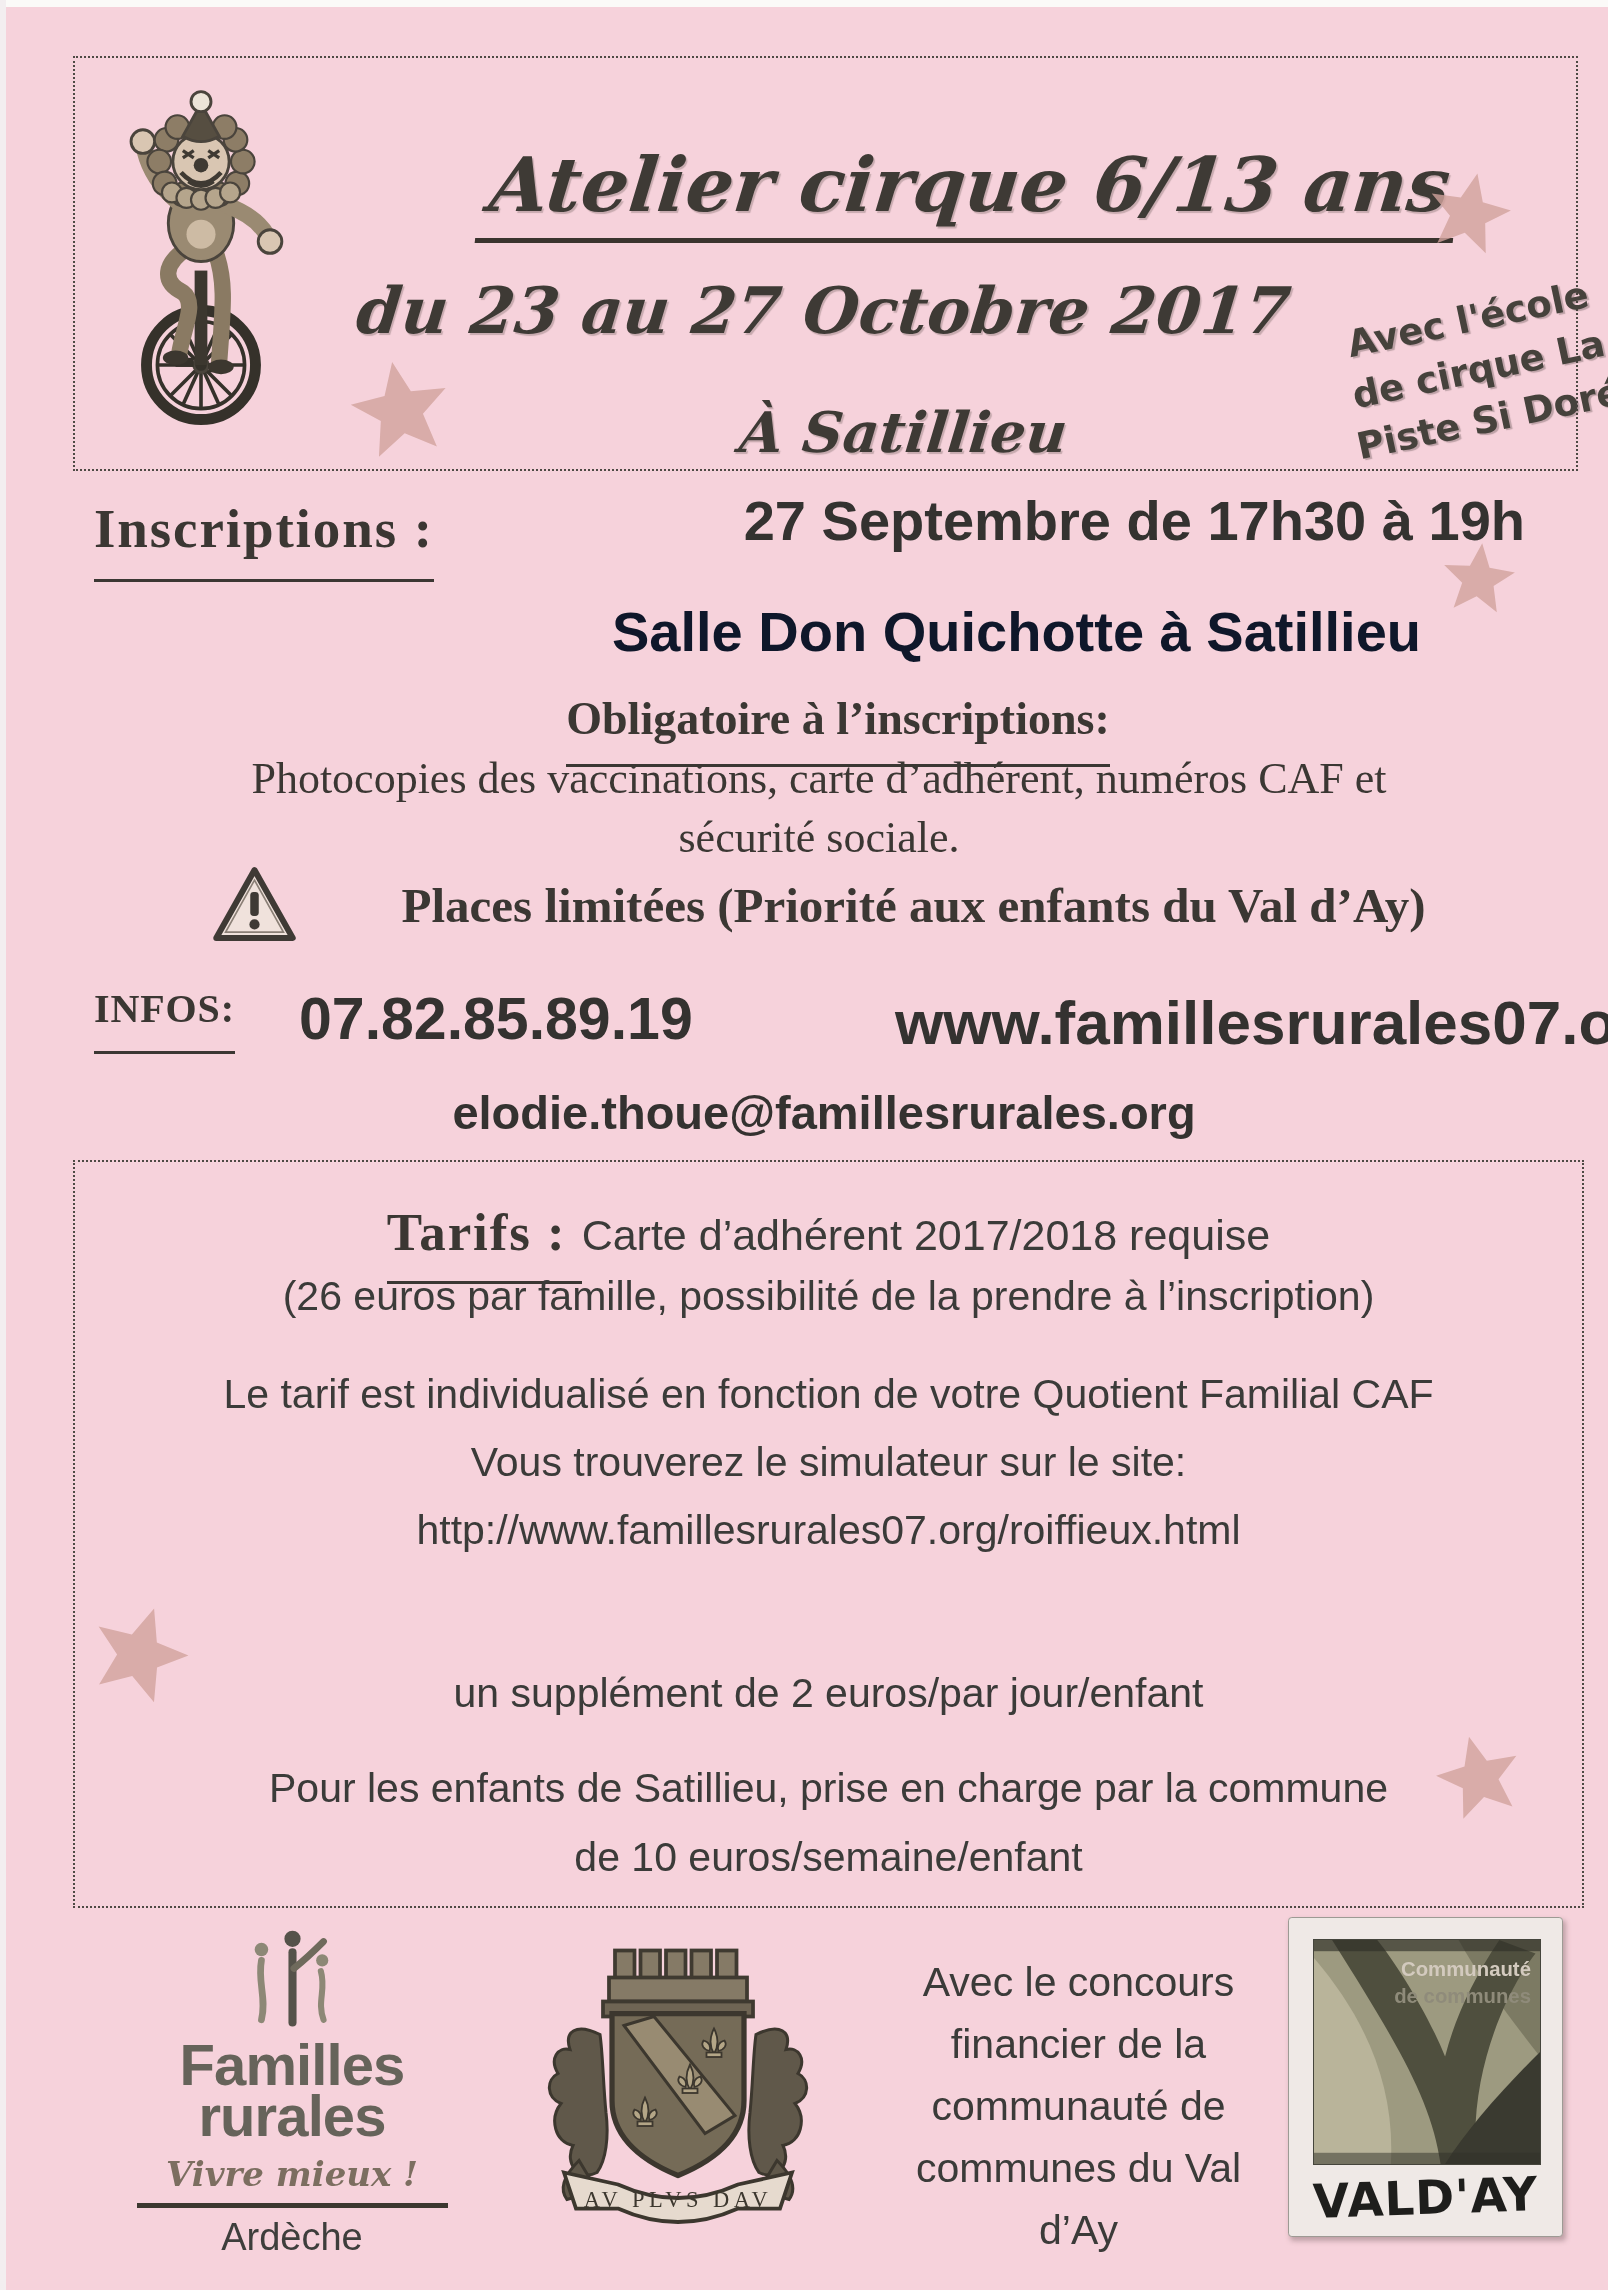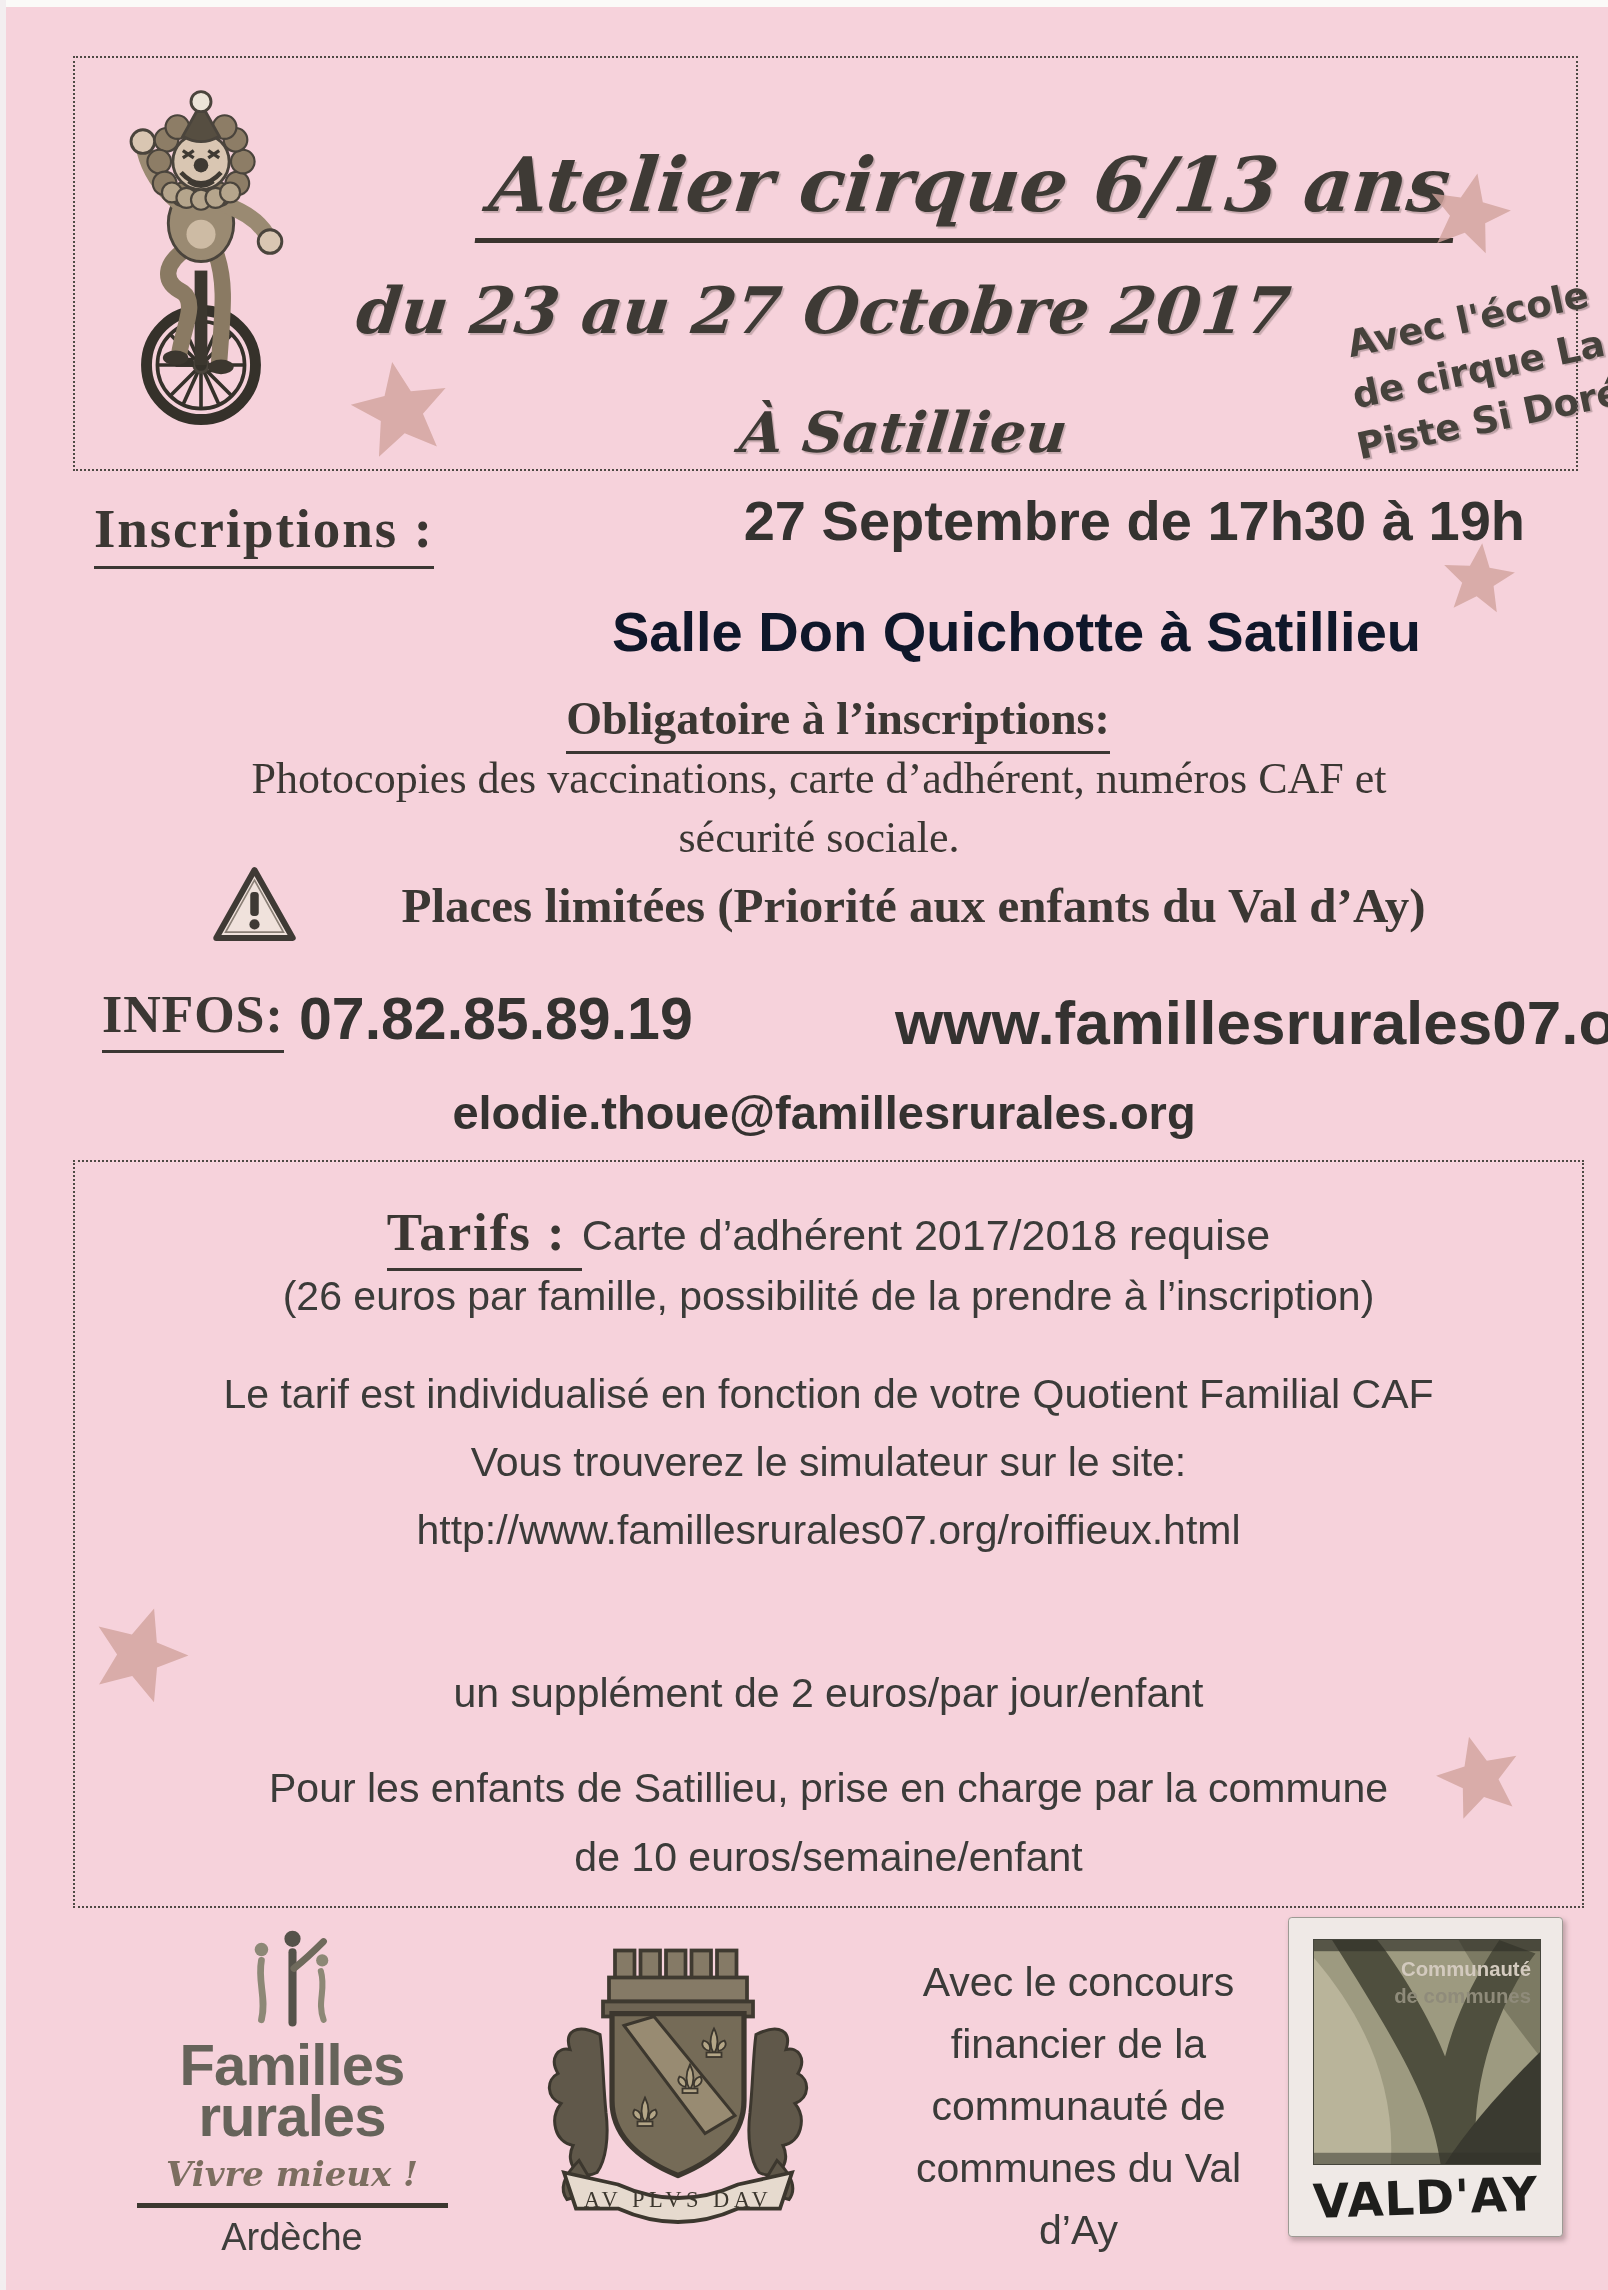--- a/index.html
+++ b/index.html
@@ -31,39 +31,39 @@
   .school-note{
     position:absolute;left:1215px;top:235px;width:377px;
     transform:rotate(-12deg);
     font-family:"DejaVu Sans","Liberation Sans",sans-serif;
     font-weight:bold;font-size:37px;line-height:51px;color:#46423c;
     text-shadow:1.9px 1.9px 0.9px rgba(60,50,45,.3);text-align:center;white-space:nowrap;
   }
 
   
   .serif{font-family:"Liberation Serif","DejaVu Serif",serif;color:#3b3733;}
-  .u{border-bottom:3.8px solid #3b3733;padding-bottom:7px;}
+  .u{border-bottom:3.8px solid #3b3733;padding-bottom:20px;}
 
   .inscriptions-label{position:absolute;left:94px;top:497px;font-size:55px;font-weight:bold;letter-spacing:1.9px;}
   .when-line{position:absolute;left:508px;top:488px;width:1017px;text-align:right;
              font-weight:bold;font-size:56px;color:#343230;}
   .where-line{position:absolute;left:508px;top:599px;width:1017px;text-align:center;
              font-weight:bold;font-size:56px;color:#0f172a;}
 
   .oblig-heading{position:absolute;left:0;top:692px;width:1676px;text-align:center;
                  font-size:46px;font-weight:bold;}
   .oblig-line1{position:absolute;left:0;top:753px;width:1638px;text-align:center;font-size:44px;}
   .oblig-line2{position:absolute;left:0;top:812px;width:1638px;text-align:center;font-size:44px;}
 
   .warn-row{position:absolute;left:212px;top:864px;width:1318px;height:89px;}
   .warn-icon{position:absolute;left:0;top:0;width:85px;height:80px;}
   .warn-text{position:absolute;left:94px;top:13px;width:1215px;text-align:center;
              font-size:49px;font-weight:bold;white-space:nowrap;}
 
-  .infos-label{position:absolute;left:94px;top:985px;font-size:52px;font-weight:bold;letter-spacing:0.9px;margin-left:8px;}
+  .infos-label{position:absolute;left:94px;top:985px;font-size:40px;font-weight:bold;letter-spacing:0.9px;}
   .phone{position:absolute;left:299px;top:985px;font-size:59px;font-weight:bold;color:#343230;
          font-family:"Liberation Sans",sans-serif;}
   .website{position:absolute;left:895px;top:987px;width:603px;text-align:center;
            font-size:62px;font-weight:bold;color:#343230;}
   .email{position:absolute;left:0;top:1085px;width:1648px;text-align:center;
          font-size:47px;font-weight:bold;color:#343230;}
 
   
   .tline{position:absolute;left:0;width:100%;text-align:center;color:#3b3b39;font-size:41px;}
   .tarifs-head{top:40px;font-size:43px;}

